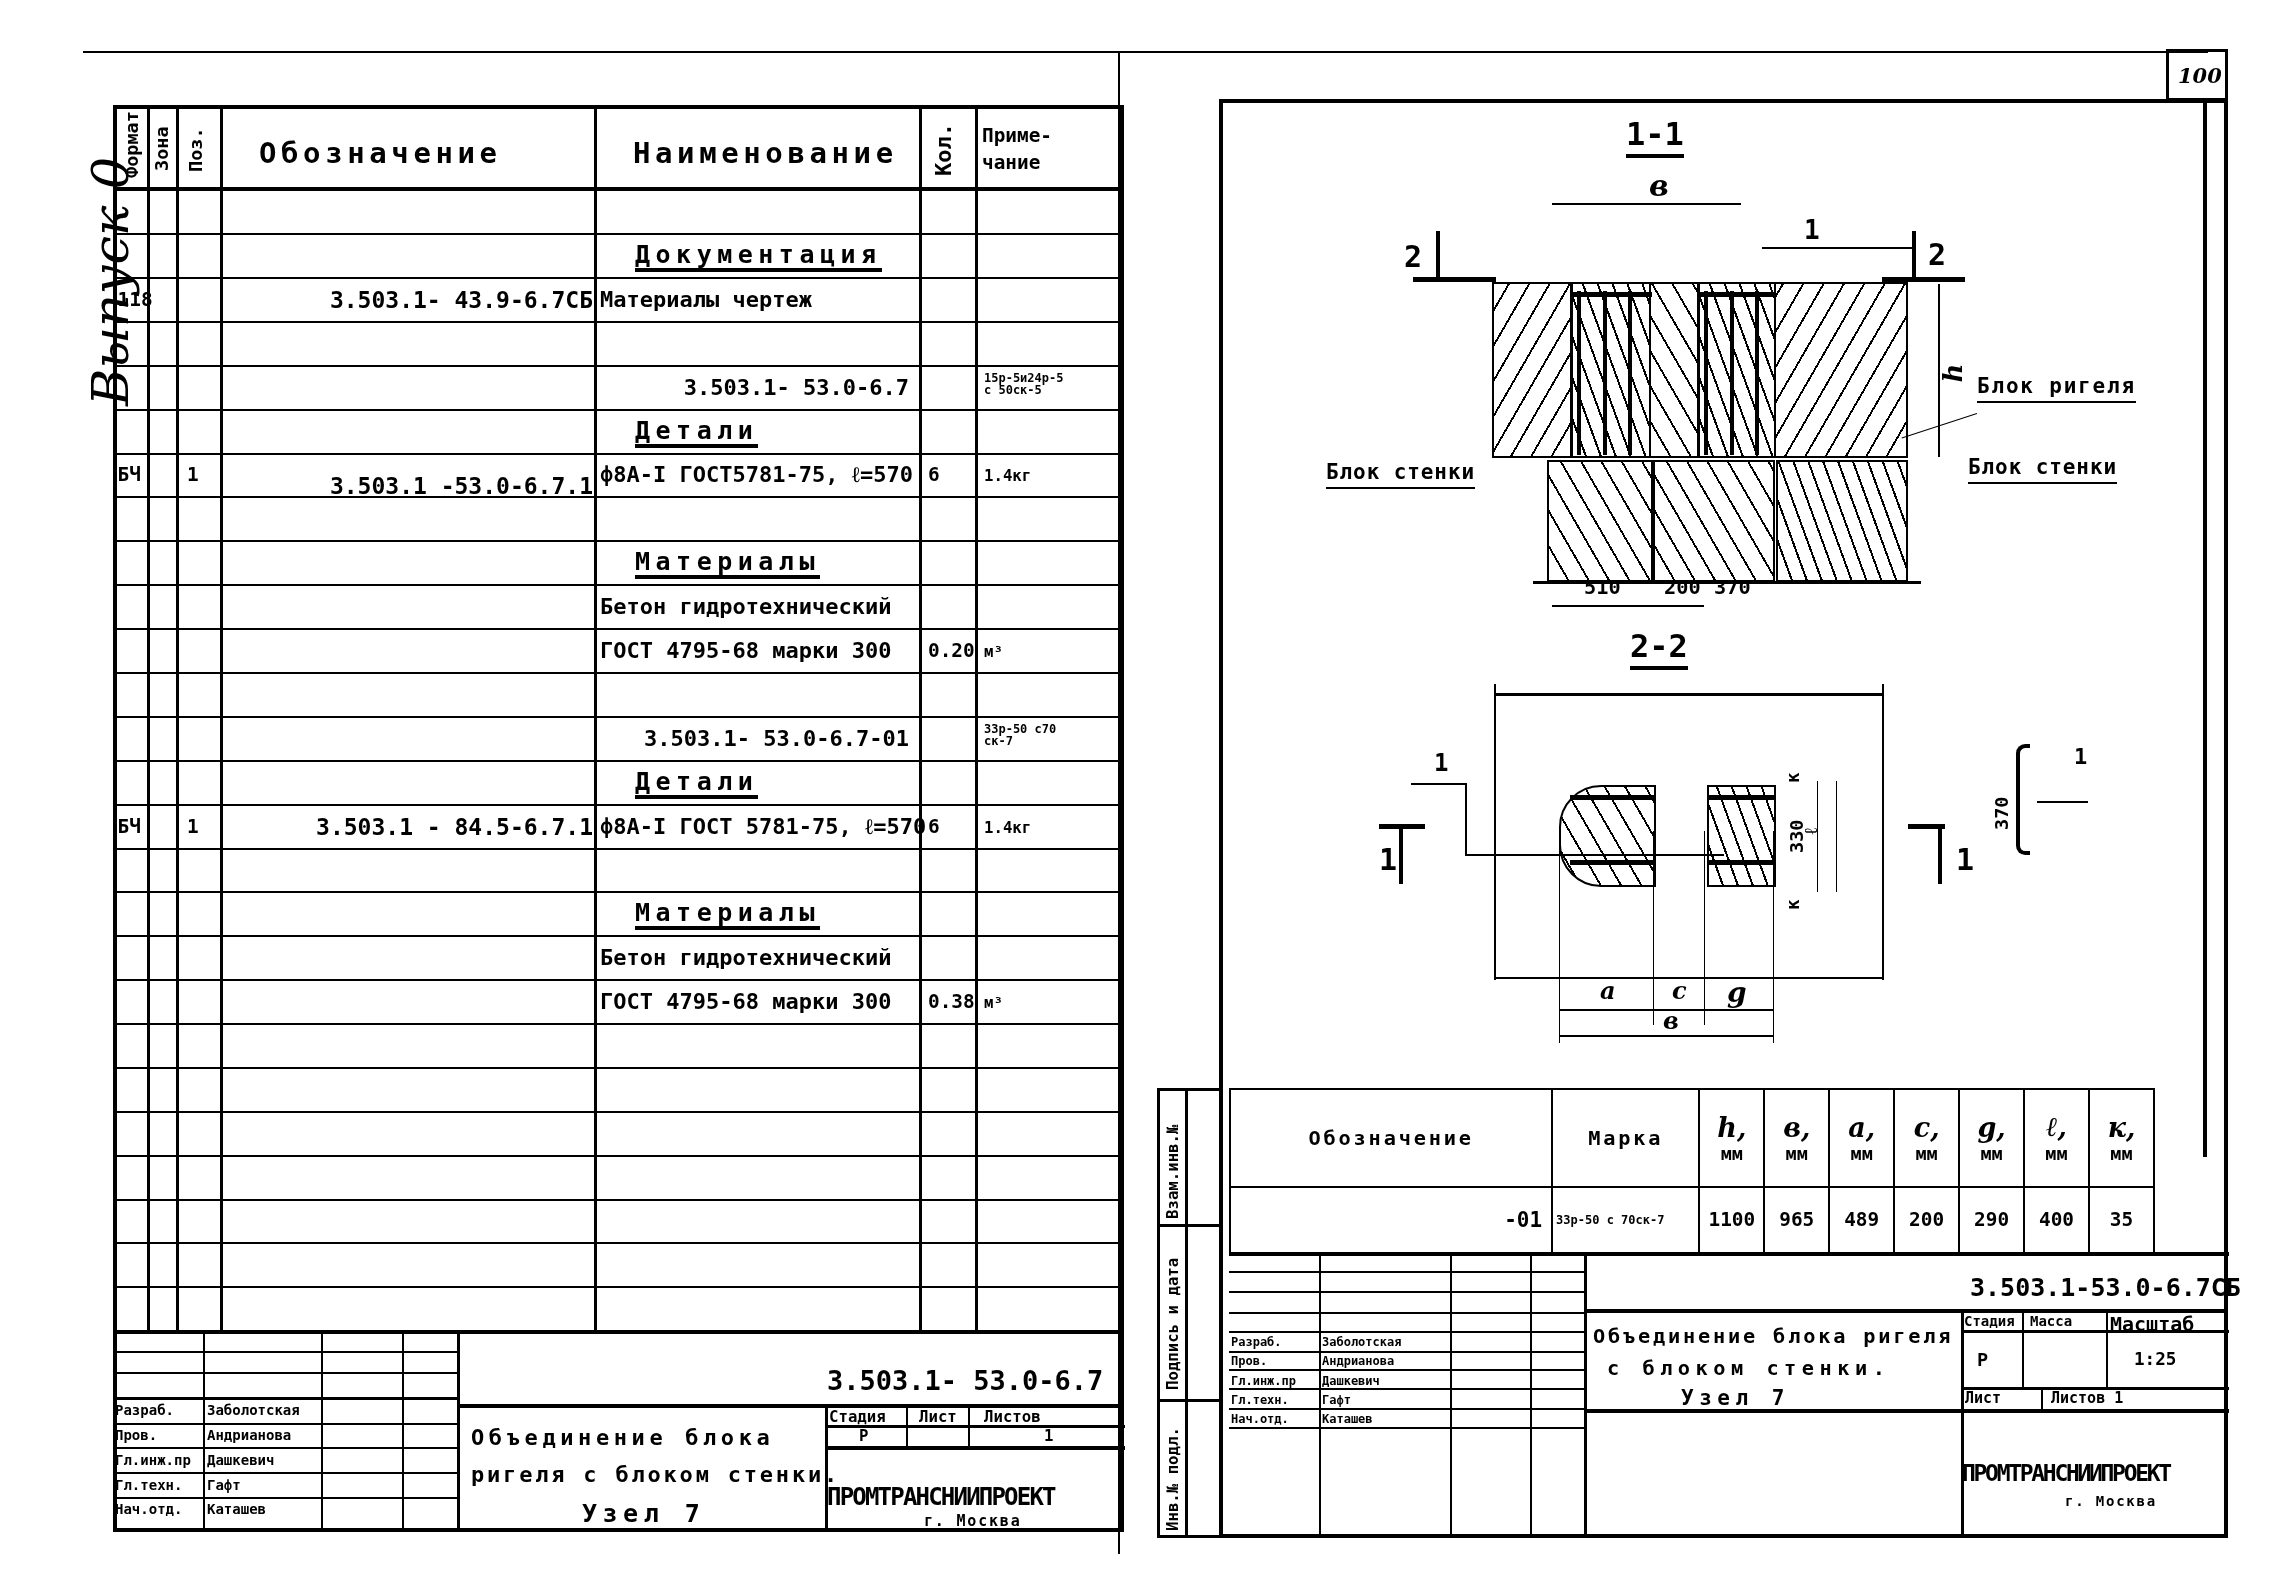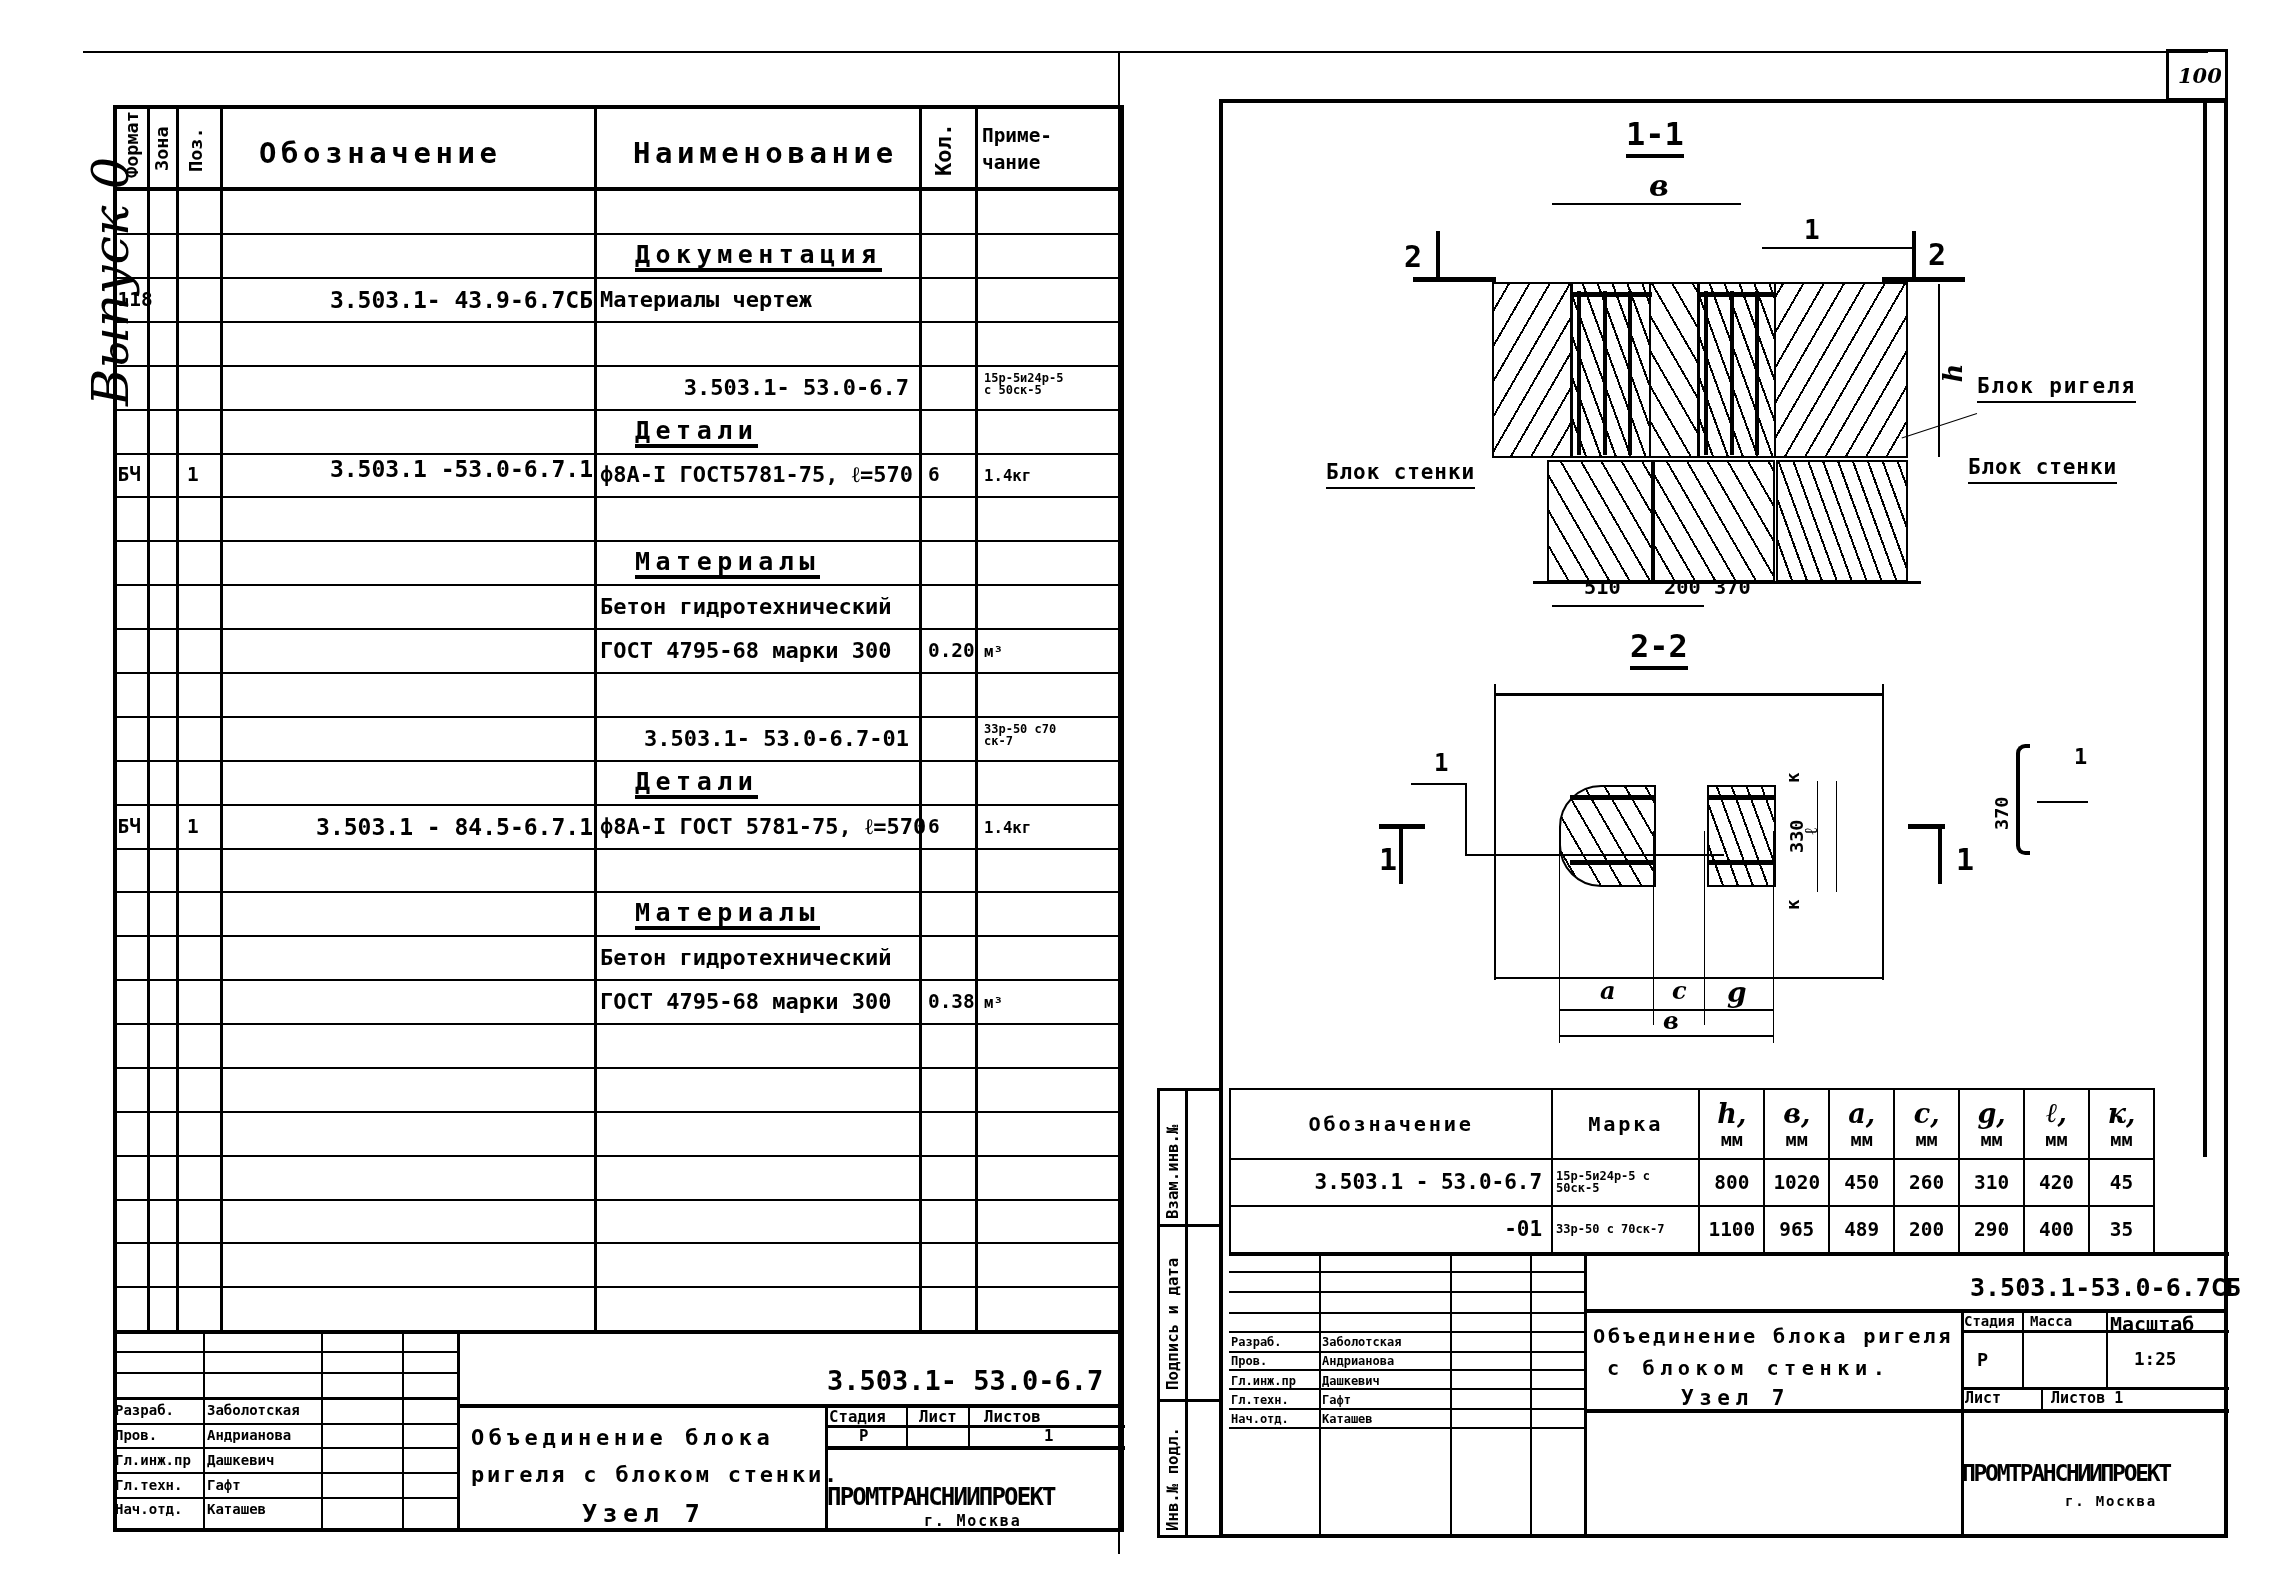--- a/index.html
+++ b/index.html
@@ -97,21 +97,21 @@
         <span class="txt" style="top: 11.3px; font-size: 19.4px; left: 74px;"></span>
         <span class="txt" style="top: 9.5px; font-size: 23px; right: 531px;"></span>
         <span class="txt" style="left: 522px; letter-spacing: 5.5px; font-size: 25px; border-bottom: 4.2px solid rgb(0, 0, 0); padding-bottom: 1.8px; top: 6.5px;">Детали</span>
         <span class="txt" style="top: 11.3px; font-size: 19.4px; left: 815px;"></span>
         <span class="txt" style="left: 871px; white-space: normal; width: 83px; line-height: 1.05; top: 14px; font-size: 15.7px;"></span>
       </div>
       <div class="abs" style="left: 113px; top: 454px; width: 1011px; height: 44px;">
         <div class="ln" style="left: 0px; top: 42px; width: 1011px; height: 2.3px;"></div>
         <span class="txt" style="top: 11.3px; font-size: 19.4px; left: 4.6px;">БЧ</span>
         <span class="txt" style="top: 11.3px; font-size: 19.4px; left: 74px;">1</span>
-        <span class="txt" style="top: 4px; font-size: 23px; right: 531px;">3.503.1 -53.0-6.7.1</span>
+        <span class="txt" style="top: 21px; font-size: 23px; right: 531px;">3.503.1 -53.0-6.7.1</span>
         <span class="txt" style="top: 10px; font-size: 22px; left: 487px;">ф8А-I ГОСТ5781-75, ℓ=570</span>
         <span class="txt" style="top: 11.3px; font-size: 19.4px; left: 815px;">6</span>
         <span class="txt" style="left: 871px; white-space: normal; width: 83px; line-height: 1.05; top: 14px; font-size: 15.7px;">1.4кг</span>
       </div>
       <div class="abs" style="left: 113px; top: 498px; width: 1011px; height: 44px;">
         <div class="ln" style="left: 0px; top: 42px; width: 1011px; height: 2.3px;"></div>
         <span class="txt" style="top: 11.3px; font-size: 19.4px; left: 4.6px;"></span>
         <span class="txt" style="top: 11.3px; font-size: 19.4px; left: 74px;"></span>
         <span class="txt" style="top: 9.5px; font-size: 23px; right: 531px;"></span>
         <span class="txt" style="top: 10px; font-size: 22px; left: 487px;"></span>
@@ -468,31 +468,20 @@
             <div style="font-size: 18.5px;">мм</div>
           </td>
           <td style="width: 51px;">
             <div style="font-size: 27px; font-family: &quot;DejaVu Serif&quot;, serif; font-style: italic;">ℓ,</div>
             <div style="font-size: 18.5px;">мм</div>
           </td>
           <td style="width: 51px;">
             <div style="font-size: 27px; font-family: &quot;DejaVu Serif&quot;, serif; font-style: italic;">к,</div>
             <div style="font-size: 18.5px;">мм</div>
           </td>
-        </tr>
-        <tr style="height: 44px;">
-          <td style="text-align: right; padding-right: 9.2px; font-size: 21px;">3.503.1 - 53.0-6.7</td>
-          <td style="font-size: 12px; white-space: normal; line-height: 1.05; text-align: left; padding-left: 2.8px;">15р-5и24р-5 с 50ск-5</td>
-          <td>800</td>
-          <td>1020</td>
-          <td>450</td>
-          <td>260</td>
-          <td>310</td>
-          <td>420</td>
-          <td>45</td>
         </tr>
         <tr style="height: 44px;">
           <td style="text-align: right; padding-right: 9.2px; font-size: 21px;">-01</td>
           <td style="font-size: 12px; white-space: normal; line-height: 1.05; text-align: left; padding-left: 2.8px;">33р-50 с 70ск-7</td>
           <td>1100</td>
           <td>965</td>
           <td>489</td>
           <td>200</td>
           <td>290</td>
           <td>400</td>

